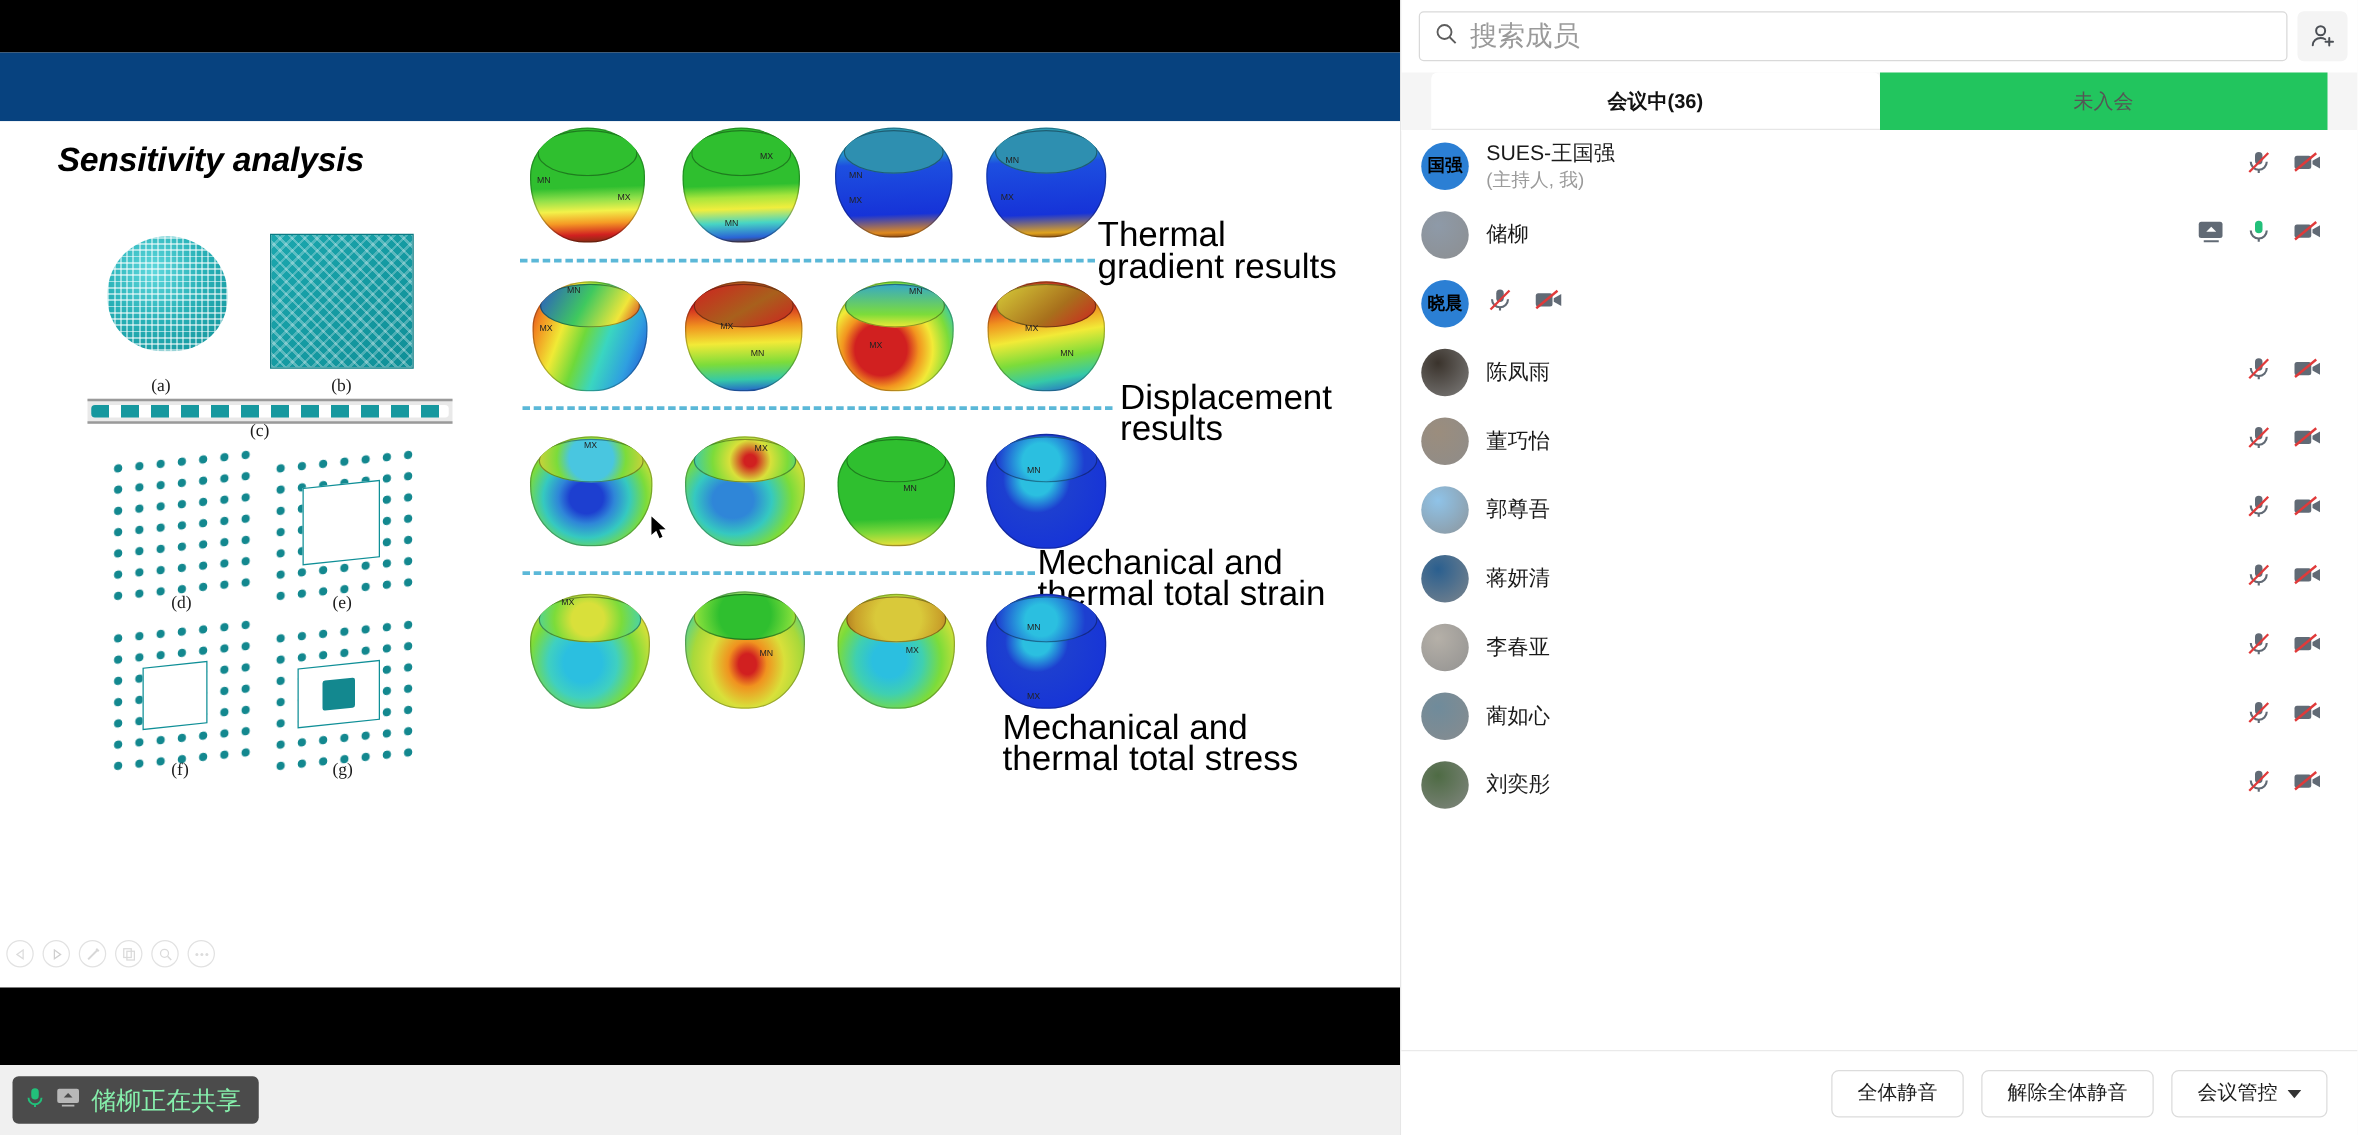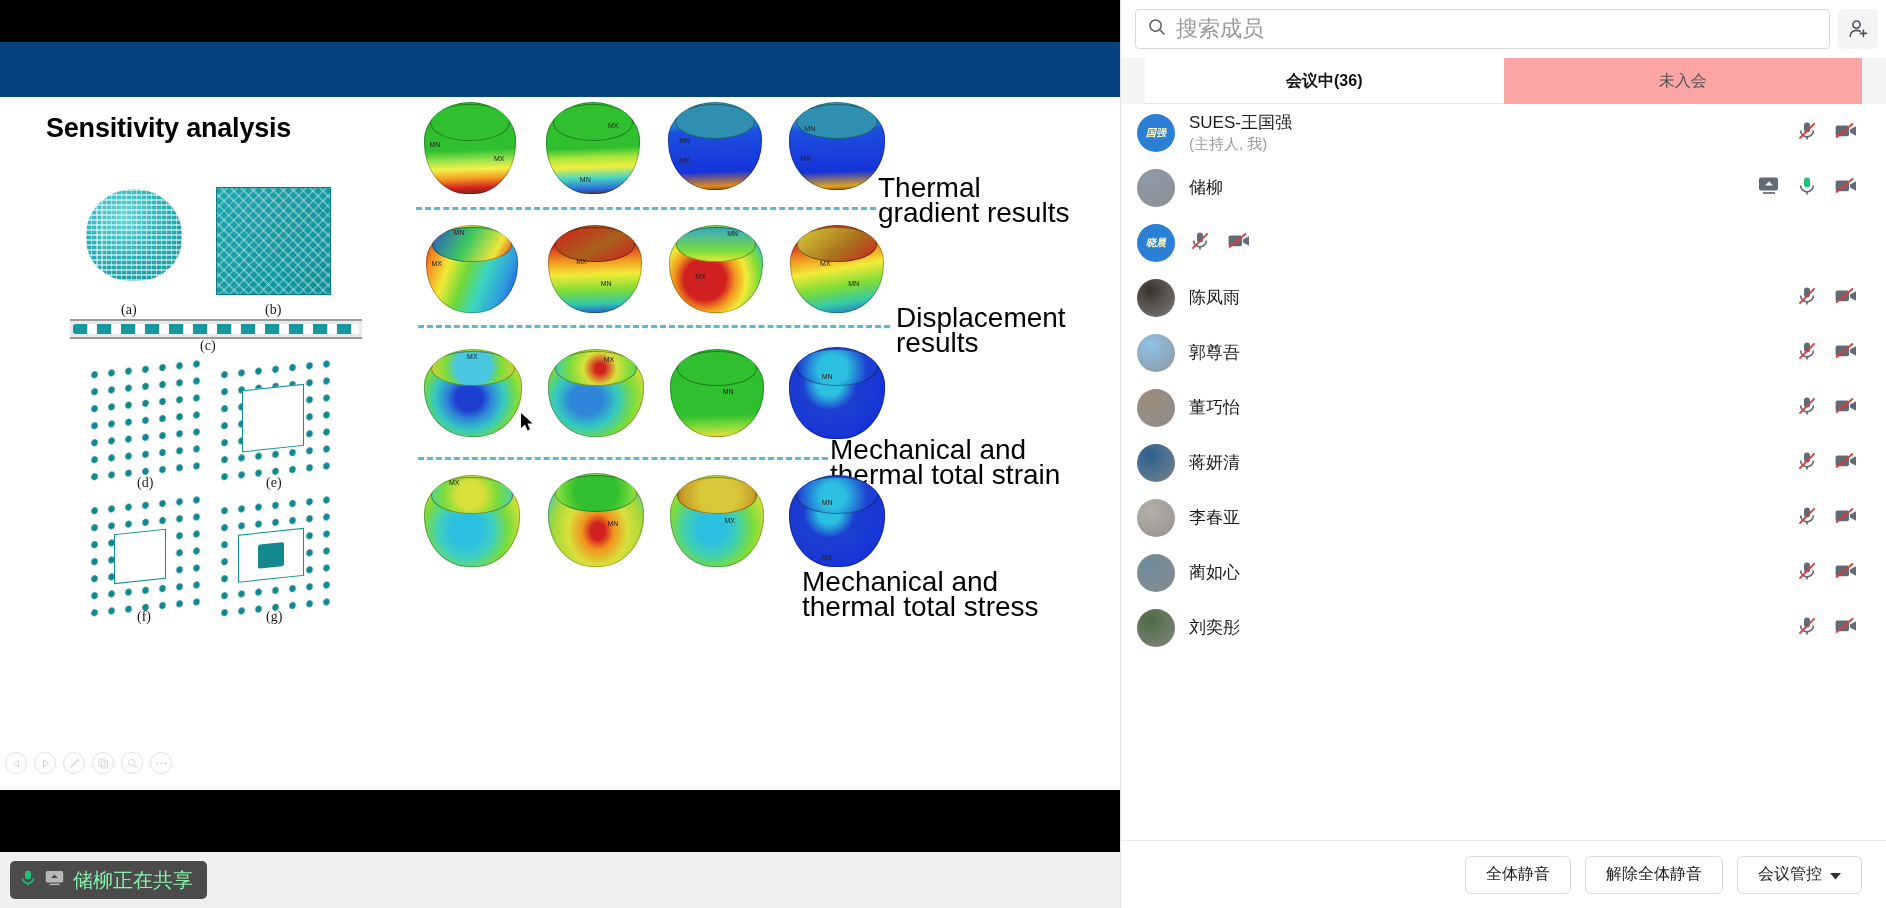--- a/index.html
+++ b/index.html
@@ -39,20 +39,21 @@
   #slide {
     position: absolute; left: 0; top: 97px;
     width: 1120px; height: 693px;
     background: #ffffff;
     overflow: hidden;
   }
   #slide-title {
     position: absolute; left: 46px; top: 16px;
     font-size: 27px; font-weight: bold; color: #000;
     letter-spacing: -0.2px;
+    font-style: italic;
   }
 
   
   .fig-label {
     position: absolute;
     font-family: "Liberation Serif", serif;
     font-size: 14px; color: #1a1a1a;
   }
   .dome {
     position: absolute;
@@ -173,43 +174,42 @@
     display: flex; align-items: center; justify-content: center;
     flex: 0 0 auto;
   }
 
   #tabs {
     height: 46px; display: flex; flex: 0 0 auto;
     padding: 0 24px; background: #f5f5f5;
   }
   .tab {
     flex: 1 1 0; display: flex; align-items: center; justify-content: center;
-    font-size: 16px; color: #555; background: #fca5a5;
+    font-size: 16px; color: #555; background: #22c55e;
   }
   .tab.active {
     background: #ffffff; color: #111; font-weight: bold;
     border-radius: 5px 5px 0 0;
     box-shadow: 0 -1px 0 #e6e6e6 inset;
   }
 
   #plist {
     flex: 1 1 auto; overflow: hidden; position: relative;
     border-top: 1px solid #ffffff;
   }
   .prow {
     height: 55px; display: flex; align-items: center;
     padding: 0 28px 0 16px; gap: 14px;
   }
   .avatar {
     width: 38px; height: 38px; border-radius: 50%;
     flex: 0 0 auto; overflow: hidden;
     display: flex; align-items: center; justify-content: center;
-    color: #fef9c3; font-size: 10px; font-weight: bold;
+    color: #000000; font-size: 14px; font-weight: bold;
     background: #2b7fd4;
-    font-style: italic;
   }
   .avatar.photo { background: #b9b4ad; }
   .pname-wrap { flex: 1 1 auto; min-width: 0; }
   .pname { font-size: 17px; color: #1a1a1a; white-space: nowrap; }
   .psub { font-size: 15px; color: #9b9b9b; margin-top: 1px; }
   .picons { display: flex; align-items: center; gap: 16px; flex: 0 0 auto; }
 
   #panel-footer {
     flex: 0 0 auto; height: 68px;
     border-top: 1px solid #eaeaea;
@@ -533,42 +533,42 @@
                 <line x1="3.4" y1="18.6" x2="18.6" y2="3.4" stroke="#e03a3a" stroke-width="1.9"></line>
               </svg></span>
             <span><svg width="24" height="20" viewBox="0 0 24 20">
                 <rect x="1.6" y="4.6" width="13.4" height="10.6" rx="2" fill="#616a75"></rect>
                 <path d="M16 8.6 L22 5.2 V14.8 L16 11.4z" fill="#616a75"></path>
                 <line x1="2" y1="16.6" x2="19" y2="2.6" stroke="#e03a3a" stroke-width="1.9"></line>
               </svg></span>
           </div>
         </div>
         <div class="prow">
+          <div class="avatar photo" style="background: radial-gradient(circle at 35% 30%, rgb(155, 141, 125) 0%, rgba(0, 0, 0, 0.45) 120%);"></div>
+          <div class="pname-wrap">
+            <div class="pname">董巧怡</div>
+          </div>
+          <div class="picons">
+            <span><svg width="22" height="22" viewBox="0 0 22 22">
+                <rect x="8" y="2.6" width="6" height="10" rx="3" fill="#616a75"></rect>
+                <path d="M4.6 10.4a6.4 6.4 0 0 0 12.8 0" fill="none" stroke="#616a75" stroke-width="1.7"></path>
+                <line x1="11" y1="16.4" x2="11" y2="19.4" stroke="#616a75" stroke-width="1.7"></line>
+                <line x1="3.4" y1="18.6" x2="18.6" y2="3.4" stroke="#e03a3a" stroke-width="1.9"></line>
+              </svg></span>
+            <span><svg width="24" height="20" viewBox="0 0 24 20">
+                <rect x="1.6" y="4.6" width="13.4" height="10.6" rx="2" fill="#616a75"></rect>
+                <path d="M16 8.6 L22 5.2 V14.8 L16 11.4z" fill="#616a75"></path>
+                <line x1="2" y1="16.6" x2="19" y2="2.6" stroke="#e03a3a" stroke-width="1.9"></line>
+              </svg></span>
+          </div>
+        </div>
+        <div class="prow">
           <div class="avatar photo" style="background: radial-gradient(circle at 35% 30%, rgb(143, 195, 232) 0%, rgba(0, 0, 0, 0.45) 120%);"></div>
           <div class="pname-wrap">
             <div class="pname">郭尊吾</div>
-          </div>
-          <div class="picons">
-            <span><svg width="22" height="22" viewBox="0 0 22 22">
-                <rect x="8" y="2.6" width="6" height="10" rx="3" fill="#616a75"></rect>
-                <path d="M4.6 10.4a6.4 6.4 0 0 0 12.8 0" fill="none" stroke="#616a75" stroke-width="1.7"></path>
-                <line x1="11" y1="16.4" x2="11" y2="19.4" stroke="#616a75" stroke-width="1.7"></line>
-                <line x1="3.4" y1="18.6" x2="18.6" y2="3.4" stroke="#e03a3a" stroke-width="1.9"></line>
-              </svg></span>
-            <span><svg width="24" height="20" viewBox="0 0 24 20">
-                <rect x="1.6" y="4.6" width="13.4" height="10.6" rx="2" fill="#616a75"></rect>
-                <path d="M16 8.6 L22 5.2 V14.8 L16 11.4z" fill="#616a75"></path>
-                <line x1="2" y1="16.6" x2="19" y2="2.6" stroke="#e03a3a" stroke-width="1.9"></line>
-              </svg></span>
-          </div>
-        </div>
-        <div class="prow">
-          <div class="avatar photo" style="background: radial-gradient(circle at 35% 30%, rgb(155, 141, 125) 0%, rgba(0, 0, 0, 0.45) 120%);"></div>
-          <div class="pname-wrap">
-            <div class="pname">董巧怡</div>
           </div>
           <div class="picons">
             <span><svg width="22" height="22" viewBox="0 0 22 22">
                 <rect x="8" y="2.6" width="6" height="10" rx="3" fill="#616a75"></rect>
                 <path d="M4.6 10.4a6.4 6.4 0 0 0 12.8 0" fill="none" stroke="#616a75" stroke-width="1.7"></path>
                 <line x1="11" y1="16.4" x2="11" y2="19.4" stroke="#616a75" stroke-width="1.7"></line>
                 <line x1="3.4" y1="18.6" x2="18.6" y2="3.4" stroke="#e03a3a" stroke-width="1.9"></line>
               </svg></span>
             <span><svg width="24" height="20" viewBox="0 0 24 20">
                 <rect x="1.6" y="4.6" width="13.4" height="10.6" rx="2" fill="#616a75"></rect>

